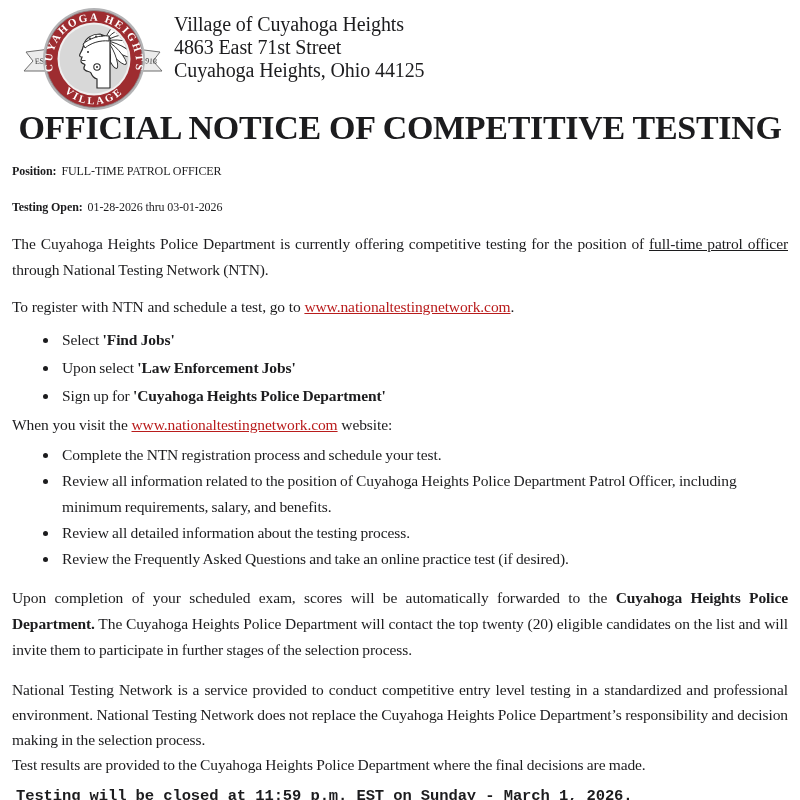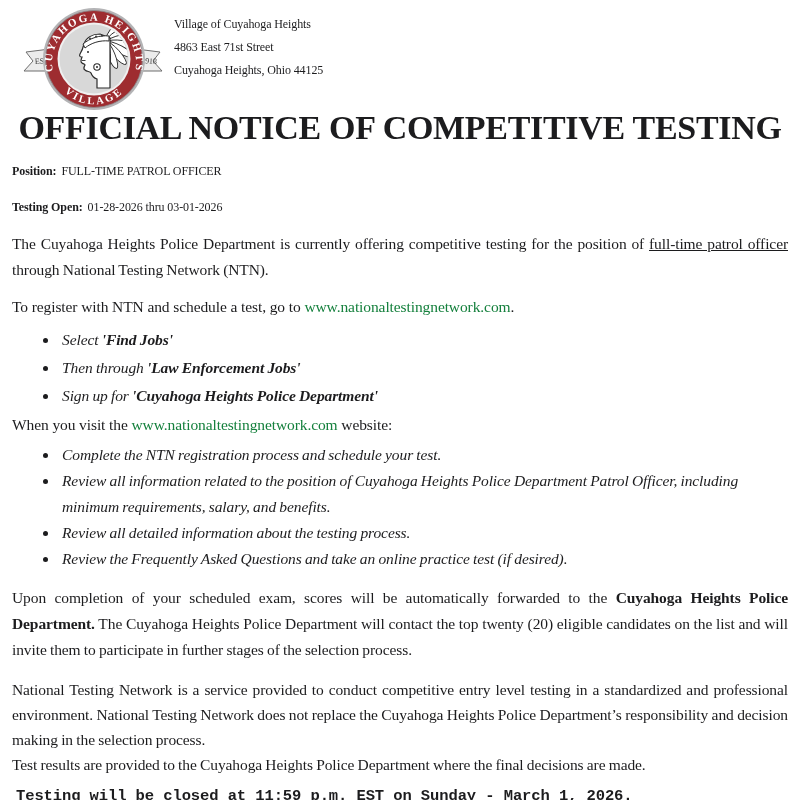--- a/index.html
+++ b/index.html
@@ -5,34 +5,34 @@
   * { margin:0; padding:0; box-sizing:border-box; }
   html,body { background:#ffffff; }
   .page {
     width:800px; height:800px; margin:0 auto; background:#ffffff;
     padding:0 12px; overflow:hidden; position:relative;
     font-family:"Liberation Serif", serif; font-size:15.5px; line-height:26px;
     color:#1c1c1e; letter-spacing:-0.1px;
   }
   .header { position:relative; height:102px; }
   .logo { position:absolute; left:10px; top:4px; width:142px; height:112px; z-index:2; }
-  .address { margin-left:162px; padding-top:13px; font-size:12px; line-height:23px; }
+  .address { margin-left:162px; padding-top:13px; font-size:20px; line-height:23px; }
   .title {
     margin-top:12px; text-align:center; font-size:34px; line-height:27px;
     font-weight:bold; letter-spacing:-0.3px; white-space:nowrap;
   }
   .kv { margin-top:20px; font-size:12px; line-height:21px; }
   .kv.open { margin-top:15px; }
   .b { font-weight:bold; }
   .label { font-weight:bold; margin-right:5px; }
   .para { margin-top:13px; text-align:justify; word-spacing:-0.5px; }
   .single { margin-top:11px; }
-  .link { color:#15803d; cursor:pointer; }
+  .link { color:#b91c1c; text-decoration:underline; cursor:pointer; }
   .u { text-decoration:underline; }
-  ul { margin-top:6px; list-style:disc outside; padding-left:47px; line-height:28px; word-spacing:-0.5px;font-style:italic; }
+  ul { margin-top:6px; list-style:disc outside; padding-left:47px; line-height:28px; word-spacing:-0.5px; }
   ul.visit-items { margin-top:4px; line-height:26px; }
   ul li { padding-left:3px; }
   .visit-line { margin-top:2px; }
   .ntn-block { margin-top:14px; line-height:25px; }
   .ntn-main { text-align:justify; word-spacing:-0.5px; }
   .closing { margin-top:9px; font-weight:bold; line-height:21px; padding-left:4px;font-family:Liberation Mono, monospace; }
   .seal-ring-text { font-family:"Liberation Serif", serif; font-weight:bold; fill:#ffffff; }
   .seal-ribbon-text { font-family:"Liberation Serif", serif; fill:#3a3a3a; }
 </style>
 </head>
@@ -106,21 +106,21 @@
   <p class="kv"><span class="label">Position:</span><span>FULL-TIME PATROL OFFICER</span></p>
 
   <p class="kv open"><span class="label">Testing Open:</span><span>01-28-2026 thru 03-01-2026</span></p>
 
   <p class="para"><span>The Cuyahoga Heights Police Department is currently offering competitive testing for the position of </span><span class="u">full-time patrol officer</span><span> through National Testing Network (NTN).</span></p>
 
   <p class="single"><span>To register with NTN and schedule a test, go to </span><a class="link">www.nationaltestingnetwork.com</a><span>.</span></p>
 
   <ul class="steps">
     <li><span>Select </span><span class="b">'Find Jobs'</span></li>
-    <li><span>Then through </span><span class="b">'Law Enforcement Jobs'</span></li>
+    <li><span>Upon select </span><span class="b">'Law Enforcement Jobs'</span></li>
     <li><span>Sign up for </span><span class="b">'Cuyahoga Heights Police Department'</span></li>
   </ul>
 
   <p class="visit-line"><span>When you visit the </span><a class="link">www.nationaltestingnetwork.com</a><span> website:</span></p>
 
   <ul class="visit-items">
     <li>Complete the NTN registration process and schedule your test.</li>
     <li>Review all information related to the position of Cuyahoga Heights Police Department Patrol Officer, including minimum requirements, salary, and benefits.</li>
     <li>Review all detailed information about the testing process.</li>
     <li>Review the Frequently Asked Questions and take an online practice test (if desired).</li>

